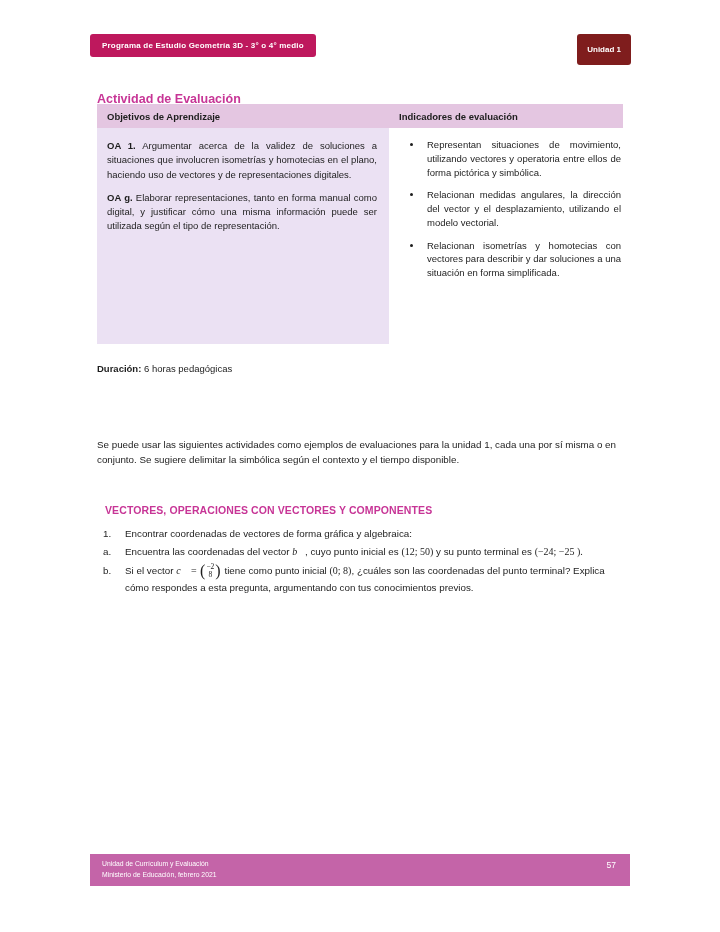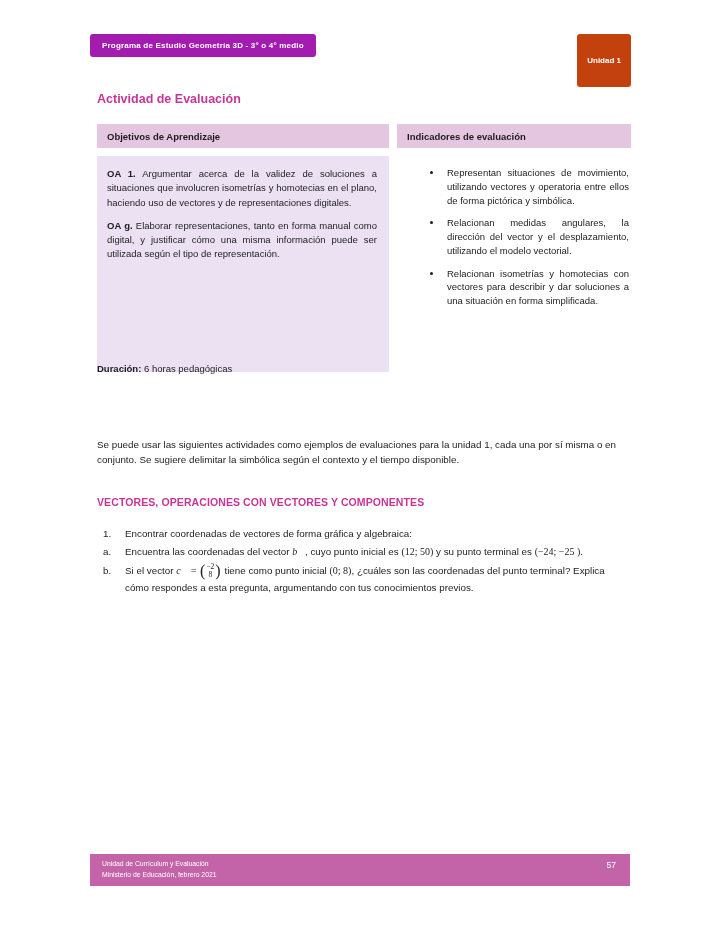--- a/index.html
+++ b/index.html
@@ -9,63 +9,63 @@
     font-family: "Liberation Sans", sans-serif;
     color: #1d1d1d;
     position: relative;
     overflow: hidden;
   }
   .page { position: absolute; inset: 0; }
 
   
   .topbar-left {
     position: absolute; left: 90px; top: 34px;
-    background: #a21caf; color: #ffffff;
+    background: #be185d; color: #ffffff;
     font-size: 8px; font-weight: bold;
     padding: 7px 12px; border-radius: 3px;
     letter-spacing: 0.2px;
   }
   .topbar-right {
     position: absolute; right: 89px; top: 34px;
-    background: #c2410c; color: #ffffff;
+    background: #7f1d1d; color: #ffffff;
     font-size: 8px; font-weight: bold;
-    padding: 22px 10px; border-radius: 3px;
+    padding: 11px 10px; border-radius: 3px;
   }
 
   
   .title {
     position: absolute; left: 97px; top: 92px;
     margin: 0;
     color: #c73596; font-size: 12.5px; font-weight: bold;
   }
 
   
   .eval-table {
-    position: absolute; left: 97px; top: 124px; width: 526px;
-    display: grid; grid-template-columns: 292px 234px; gap: 8px;
+    position: absolute; left: 97px; top: 104px; width: 526px;
+    display: grid; grid-template-columns: 292px 234px;
   }
   .th {
     background: #e4c6e1;
     font-weight: bold; font-size: 9.5px;
     padding: 7px 10px 6px 10px;
   }
   .td1 {
     background: #ebe1f3;
     padding: 2px 12px 32px 10px;
     min-height: 216px;
     box-sizing: border-box;
   }
   .td1 p {
     font-size: 9.5px; line-height: 1.5;
     text-align: justify;
     margin: 9px 0 0 0;
   }
   .td2 {
     background: #ffffff;
-    padding: 2px 0 0 12px;
+    padding: 2px 0 0 0;
     box-sizing: border-box;
   }
   .td2 ul {
     margin: 8px 0 0 0; padding: 0 2px 0 34px;
     list-style: disc;
   }
   .td2 li {
     font-size: 9.5px; line-height: 1.45;
     text-align: justify;
     margin-bottom: 9px;
@@ -77,21 +77,21 @@
     margin: 0; font-size: 9.5px;
   }
 
   .intro {
     position: absolute; left: 97px; top: 437px; width: 527px;
     margin: 0; font-size: 9.8px; line-height: 1.55;
   }
 
   .section-heading {
     position: absolute; left: 97px; top: 496px;
-    margin: 0; color: #c73596;
+    margin: 8px; color: #c73596;
     font-size: 10.5px; font-weight: bold;
     letter-spacing: 0.1px;
   }
 
   .activity-list {
     position: absolute; left: 103px; top: 526px; width: 522px;
     font-size: 9.8px; line-height: 1.55;
   }
   .li-row { display: flex; margin-bottom: 3px; }
   .li-row .num { width: 22px; flex-shrink: 0; }

